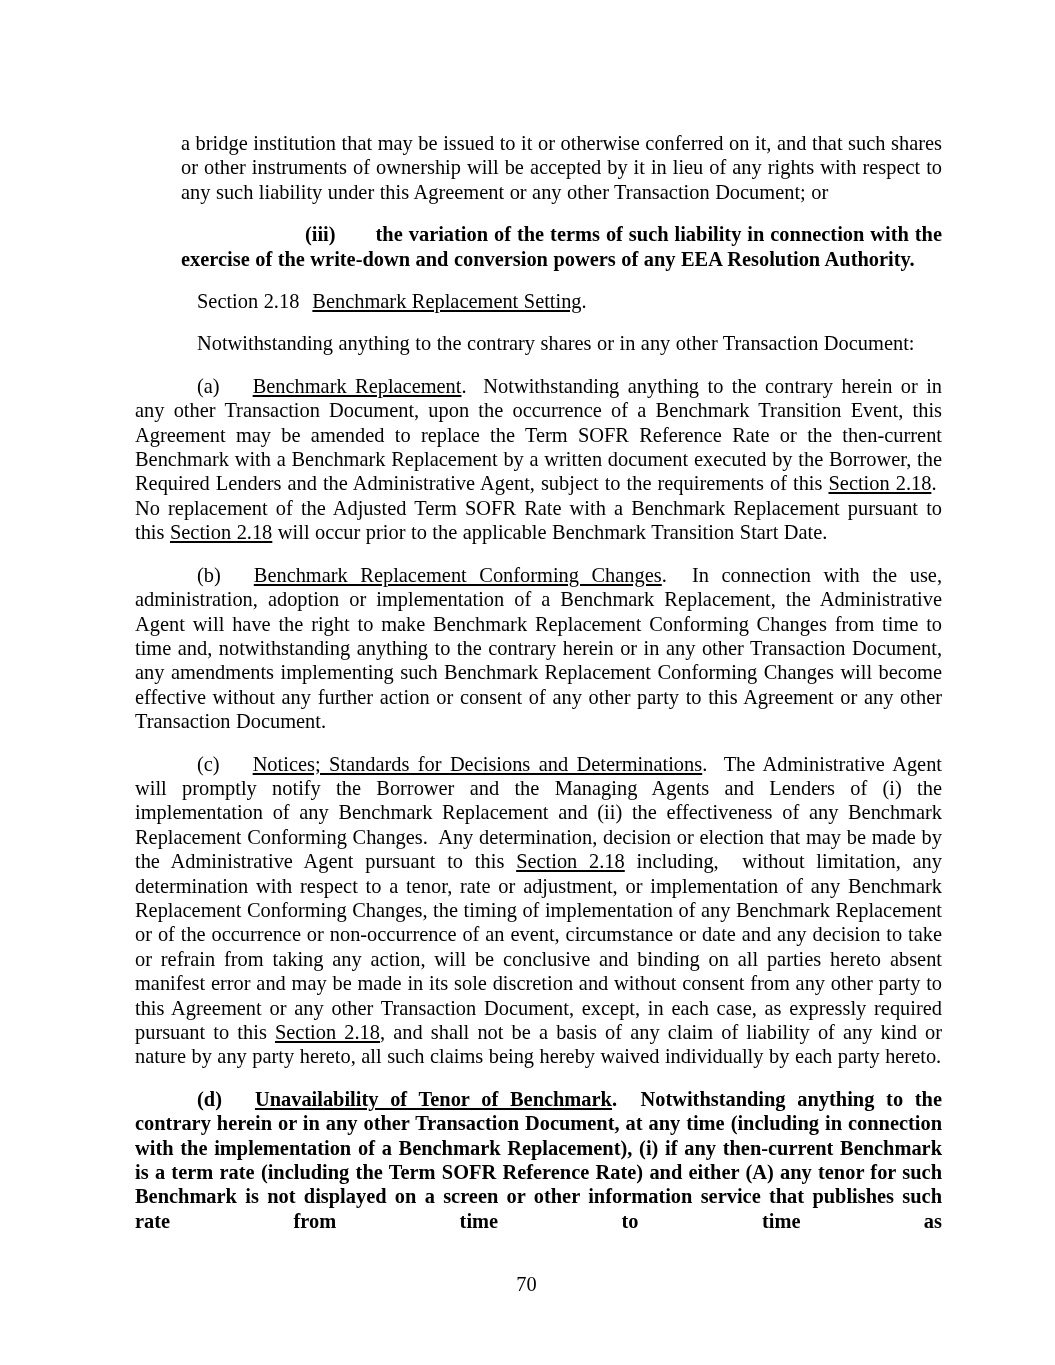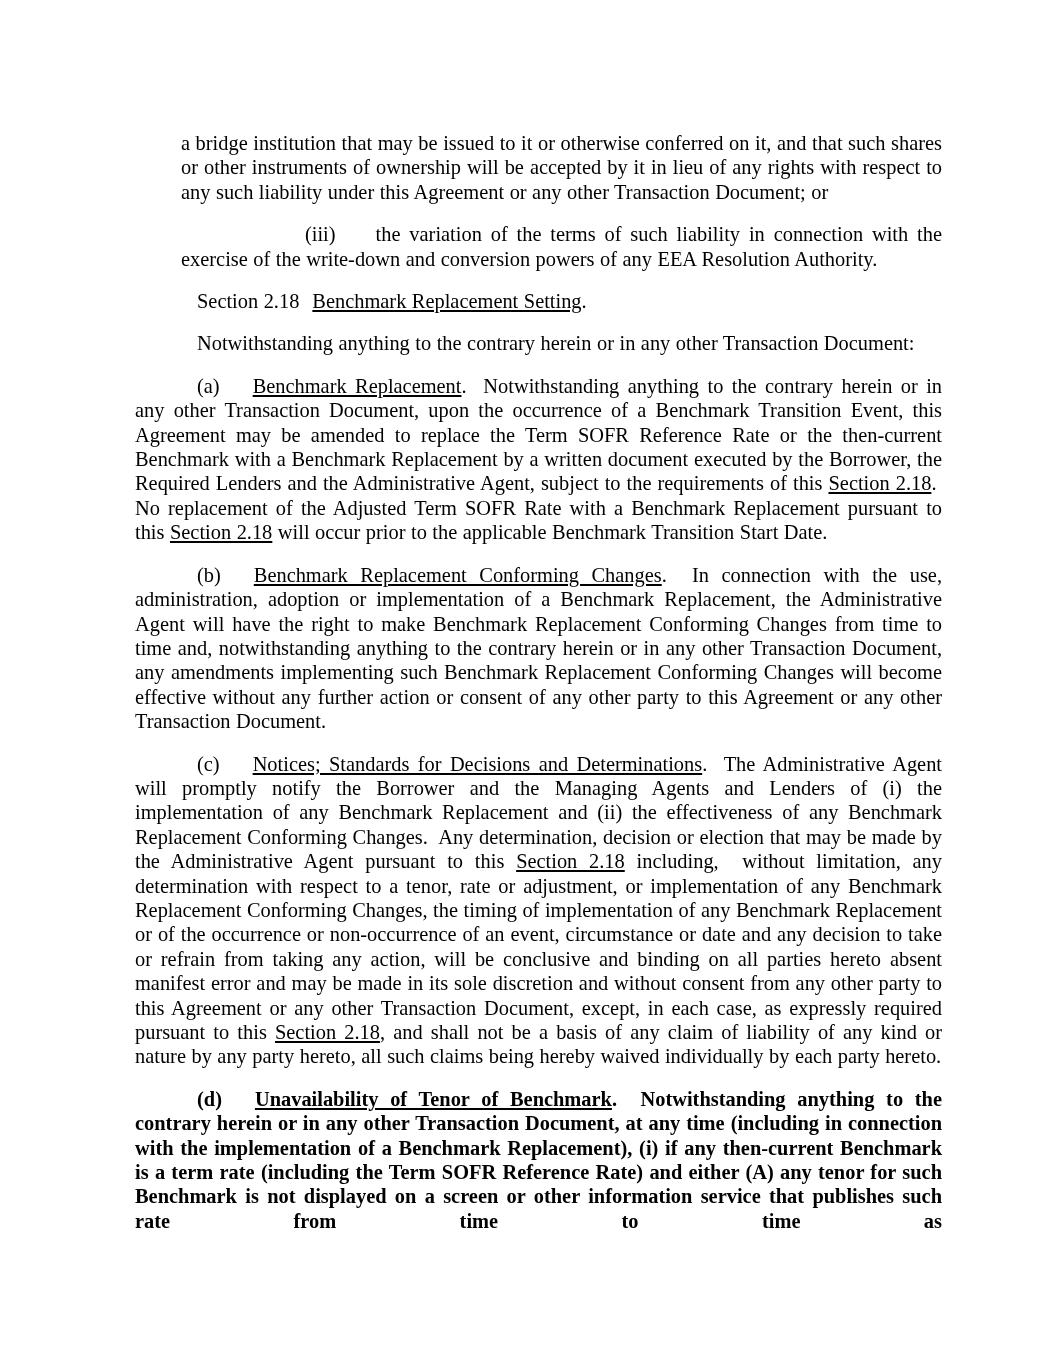--- a/index.html
+++ b/index.html
@@ -31,20 +31,21 @@
     text-align: justify;
     word-spacing: 0.02em;
   }
   
   .bq {
     margin-left: 46px;
   }
   
   .iii-indent {
     text-indent: 124px;
+    font-weight: bold;
   }
   
   .fl-indent {
     text-indent: 62px;
   }
   .heading {
     font-weight: normal;
   }
   .u {
     text-decoration: underline;
@@ -79,25 +80,26 @@
 
 <div class="page">
   <div class="content">
 
     <p class="para bq"><span>a bridge institution that may be issued to it or otherwise conferred on it, and that such shares or other instruments of ownership will be accepted by it in lieu of any rights with respect to any such liability under this Agreement or any other Transaction Document; or</span></p>
 
     <p class="para bq iii-indent"><span>(iii)</span><span class="tab"></span><span>the variation of the terms of such liability in connection with the exercise of the write-down and conversion powers of any EEA Resolution Authority.</span></p>
 
     <p class="para fl-indent heading"><span>Section 2.18</span><span class="tab"></span><span class="u">Benchmark Replacement Setting</span><span>.</span></p>
 
-    <p class="para fl-indent"><span>Notwithstanding anything to the contrary herein or in any other Transaction Document:</span></p>
+    <p class="para fl-indent"><span>Notwithstanding anything to the contrary shares or in any other Transaction Document:</span></p>
 
     <p class="para fl-indent"><span>(a)</span><span class="tab"></span><span class="u">Benchmark Replacement</span><span>.&nbsp; Notwithstanding anything to the contrary herein or in any other Transaction Document, upon the occurrence of a Benchmark Transition Event, this Agreement may be amended to replace the Term SOFR Reference Rate or the then-current Benchmark with a Benchmark Replacement by a written document executed by the Borrower, the Required Lenders and the Administrative Agent, subject to the requirements of this </span><span class="u">Section 2.18</span><span>.&nbsp; No replacement of the Adjusted Term SOFR Rate with a Benchmark Replacement pursuant to this </span><span class="u">Section 2.18</span><span> will occur prior to the applicable Benchmark Transition Start Date.</span></p>
 
     <p class="para fl-indent"><span>(b)</span><span class="tab"></span><span class="u">Benchmark Replacement Conforming Changes</span><span>.&nbsp; In connection with the use, administration, adoption or implementation of a Benchmark Replacement, the Administrative Agent will have the right to make Benchmark Replacement Conforming Changes from time to time and, notwithstanding anything to the contrary herein or in any other Transaction Document, any amendments implementing such Benchmark Replacement Conforming Changes will become effective without any further action or consent of any other party to this Agreement or any other Transaction Document.</span></p>
 
     <p class="para fl-indent"><span>(c)</span><span class="tab"></span><span class="u">Notices; Standards for Decisions and Determinations</span><span>.&nbsp; The Administrative Agent will promptly notify the Borrower and the Managing Agents and Lenders of (i) the implementation of any Benchmark Replacement and (ii) the effectiveness of any Benchmark Replacement Conforming Changes.&nbsp; Any determination, decision or election that may be made by the Administrative Agent pursuant to this </span><span class="u">Section 2.18</span><span> including,&nbsp; without limitation, any determination with respect to a tenor, rate or adjustment, or implementation of any Benchmark Replacement Conforming Changes, the timing of implementation of any Benchmark Replacement or of the occurrence or non-occurrence of an event, circumstance or date and any decision to take or refrain from taking any action, will be conclusive and binding on all parties hereto absent manifest error and may be made in its sole discretion and without consent from any other party to this Agreement or any other Transaction Document, except, in each case, as expressly required pursuant to this </span><span class="u">Section 2.18</span><span>, and shall not be a basis of any claim of liability of any kind or nature by any party hereto, all such claims being hereby waived individually by each party hereto.</span></p>
 
     <p class="para fl-indent justify-last"><span>(d)</span><span class="tab"></span><span class="u">Unavailability of Tenor of Benchmark</span><span>.&nbsp; Notwithstanding anything to the contrary herein or in any other Transaction Document, at any time (including in connection with the implementation of a Benchmark Replacement), (i) if any then-current Benchmark is a term rate (including the Term SOFR Reference Rate) and either (A) any tenor for such Benchmark is not displayed on a screen or other information service that publishes such rate from time to time as</span></p>
 
   </div>
 
+  <div class="page-number">70</div>
 </div>
 
 </body></html>

